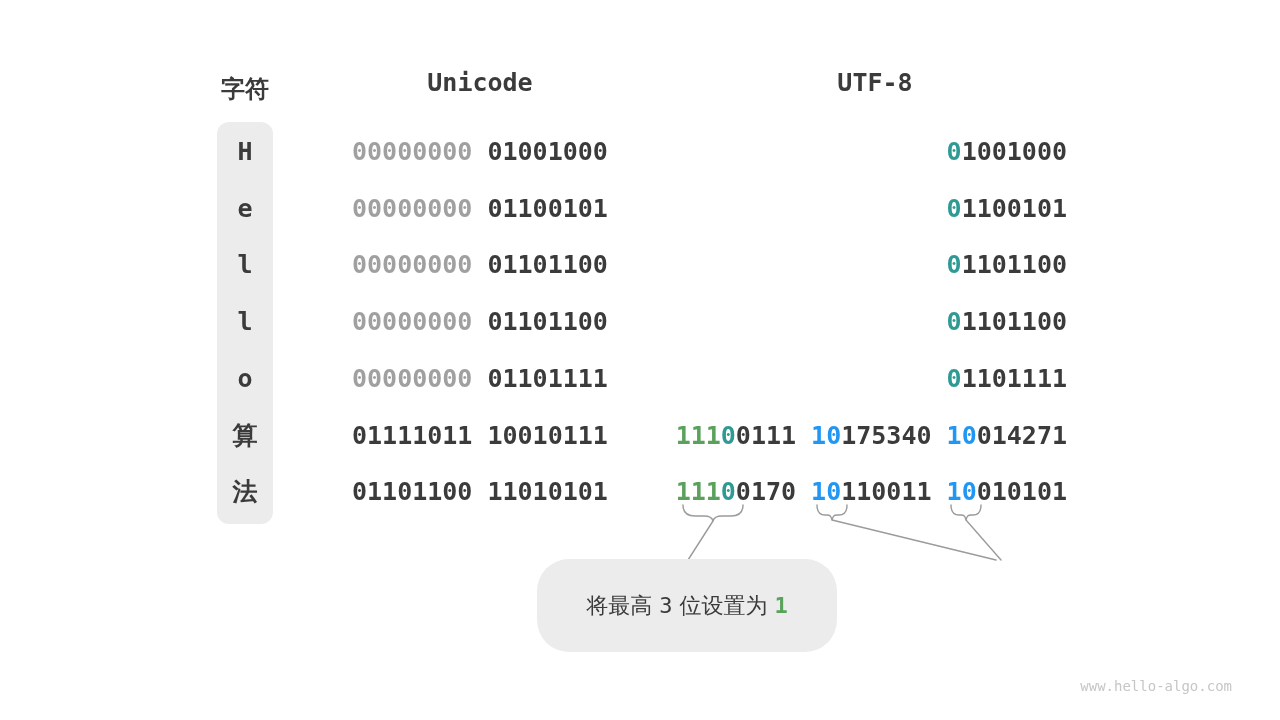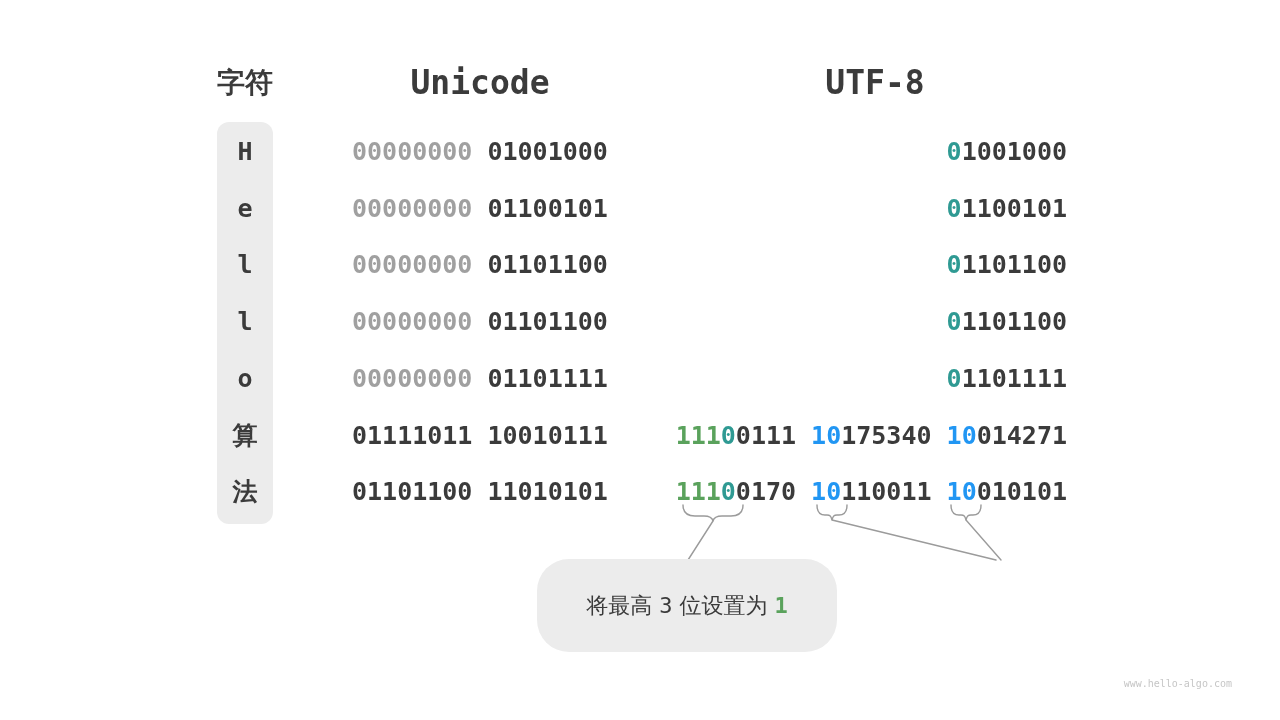--- a/index.html
+++ b/index.html
@@ -13,22 +13,22 @@
   }
   .abs { position: absolute; }
 
   
   .hdr {
     height: 34px; line-height: 34px;
     font-weight: bold;
     color: var(--dark);
     text-align: center;
   }
-  .hdr-char { left: 195px; top: 66px; width: 100px; font-size: 28px; }
-  .hdr-mono { font-family: "DejaVu Sans Mono", monospace; font-size: 33px; }
+  .hdr-char { left: 195px; top: 72px; width: 100px; font-size: 24px; }
+  .hdr-mono { font-family: "DejaVu Sans Mono", monospace; font-size: 25px; }
   .hdr-unicode { left: 352px; top: 66px; width: 256px; }
   .hdr-utf8 { left: 683px; top: 66px; width: 384px; }
 
   
   #char-col-bg {
     left: 217px; top: 122px; width: 56px; height: 402px;
     background: var(--boxbg);
     border-radius: 12px;
   }
 
@@ -70,21 +70,21 @@
   .callout .mono { font-family: "DejaVu Sans Mono", monospace; }
   .callout .green { color: var(--green); font-weight: bold; }
   .callout .blue  { color: var(--blue);  font-weight: bold; }
   #callout-left  { left: 537px; top: 559px; width: 300px; height: 93px; border-radius: 32px; }
   #callout-right { left: 857px; top: 559px; width: 278px; height: 93px; }
 
   
   #watermark {
     right: 48px; top: 678px;
     font-family: "DejaVu Sans Mono", monospace;
-    font-size: 10px;
+    font-size: 14px;
     color: var(--wm);
   }
 </style>
 </head>
 <body>
 
 <div id="canvas" style="--dark: #3b3b3b; --gray: #a0a0a0; --green: #5aa25c; --teal: #2f9a93; --blue: #2196f3; --boxbg: #ececec; --line: #9b9b9b; --wm: #c6c6c6;">
 
   <div class="abs hdr hdr-char">字符</div>
   <div class="abs hdr hdr-mono hdr-unicode">Unicode</div>

